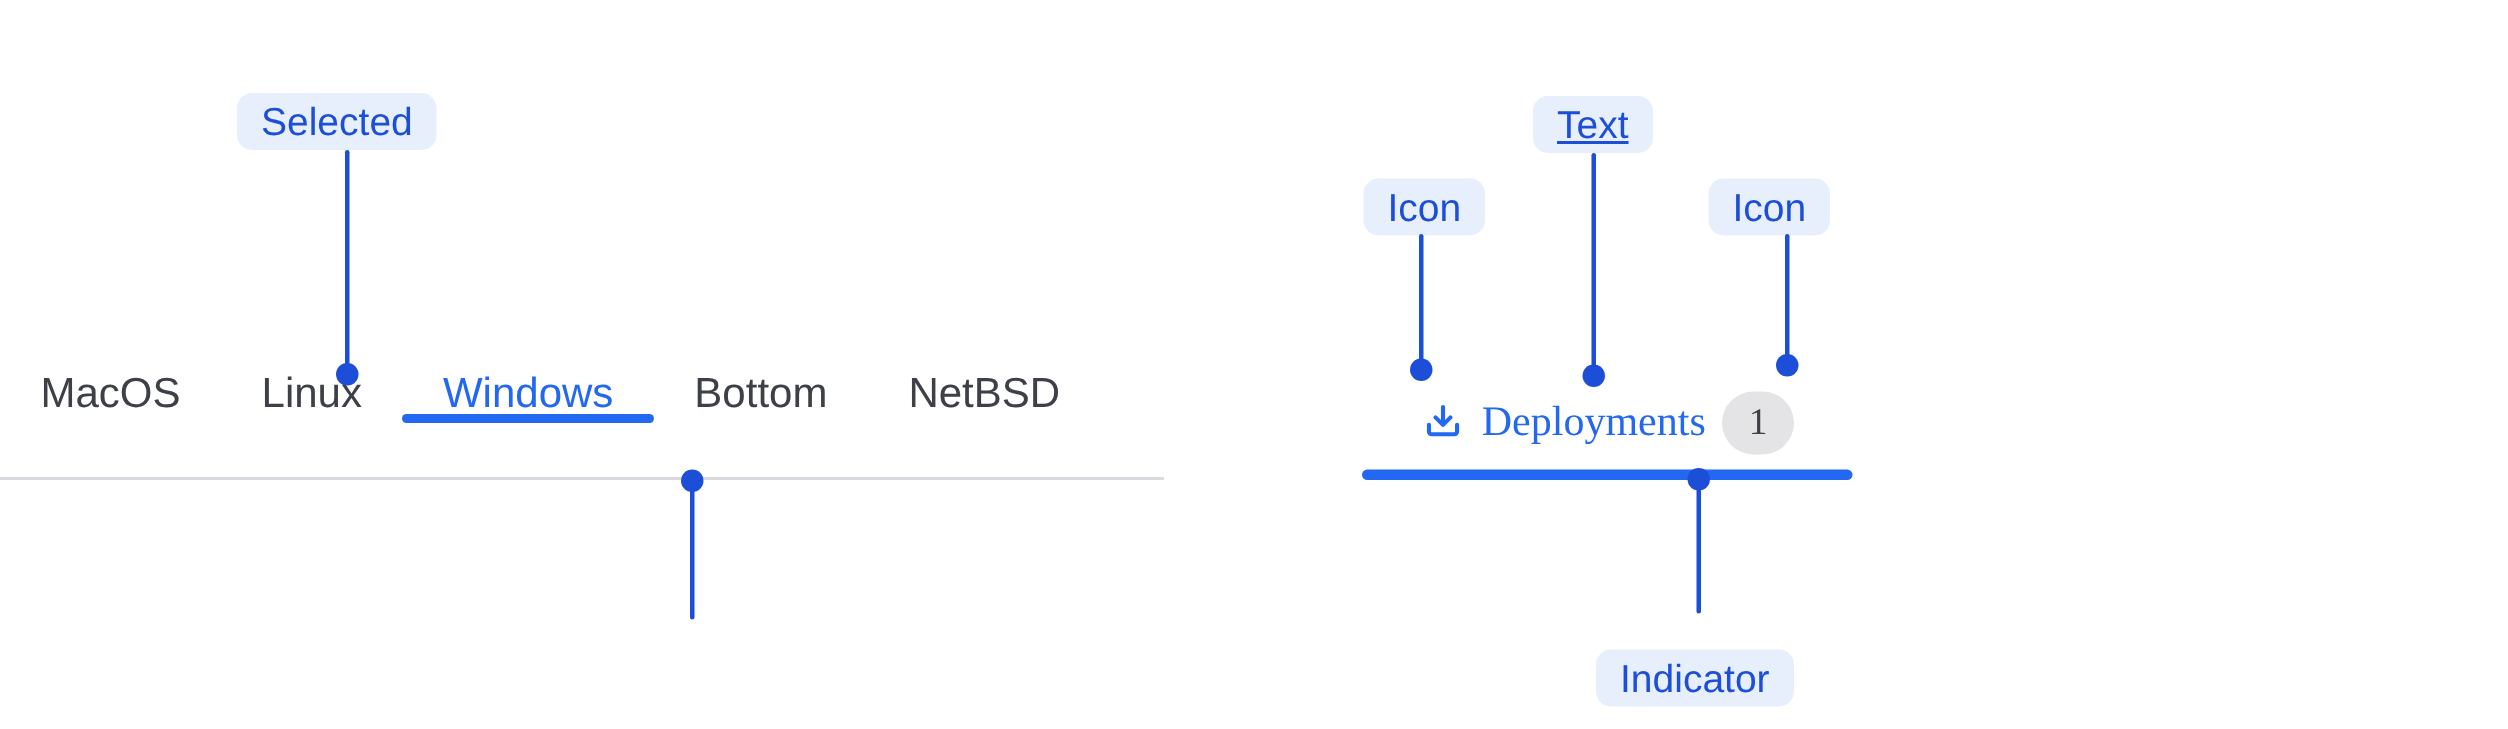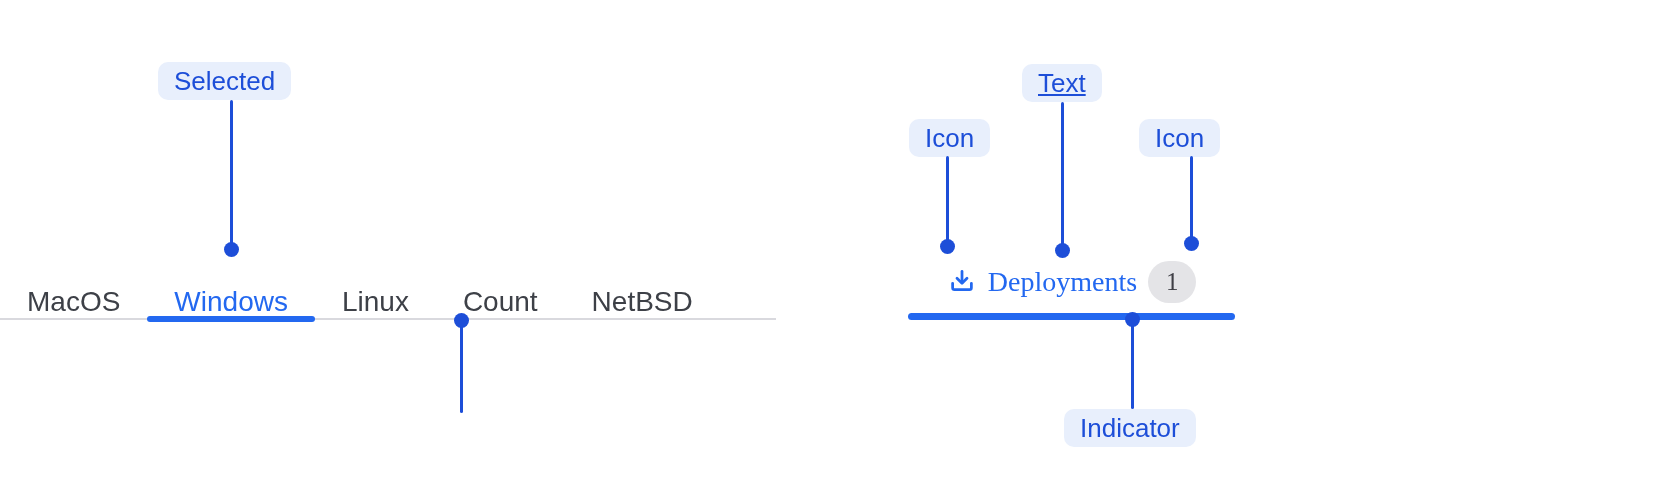--- a/index.html
+++ b/index.html
@@ -25,21 +25,21 @@
   }
 
   
   .tabbar {
     position: absolute;
     left: 0;
     top: 246px;
     width: 776px;
     height: 72px;
     display: flex;
-    align-items: flex-end;
+    align-items: flex-start;
     border-bottom: 2px solid var(--border-gray);
   }
   .tab {
     position: relative;
     display: flex;
     align-items: center;
     padding: 0 27px;
     font-size: 28px;
     color: var(--tab-text);
     white-space: nowrap;
@@ -135,42 +135,42 @@
   .dot-text           { left: 1055px; top: 243px; }
 
   .pill-icon          { left: 909px; top: 119px; }
   .line-icon          { left: 946px; top: 156px; height: 86px; }
   .dot-icon           { left: 940px; top: 239px; }
 
   .pill-count         { left: 1139px; top: 119px; }
   .line-count         { left: 1190px; top: 156px; height: 83px; }
   .dot-count          { left: 1184px; top: 236px; }
 
-  .pill-indicator     { left: 1064px; top: 409px; }
+  .pill-indicator     { left: 1064px; top: 433px; }
   .line-indicator     { left: 1131px; top: 320px; height: 89px; }
   .dot-indicator      { left: 1125px; top: 312px; }
 </style>
 </head>
 <body>
 
 <div class="canvas">
 
   <div class="tabbar">
     <div class="tab">
       <span>MacOS</span>
     </div>
+    <div class="tab">
+      <span>Linux</span>
+    </div>
     <div class="tab selected">
       <span>Windows</span>
       <span class="tab-underline"></span>
     </div>
     <div class="tab">
-      <span>Linux</span>
-    </div>
-    <div class="tab">
-      <span>Count</span>
+      <span>Bottom</span>
     </div>
     <div class="tab">
       <span>NetBSD</span>
     </div>
   </div>
 
   <div class="ann-pill pill-selected">Selected</div>
   <div class="ann-line line-selected"></div>
   <div class="ann-dot dot-selected"></div>
 

